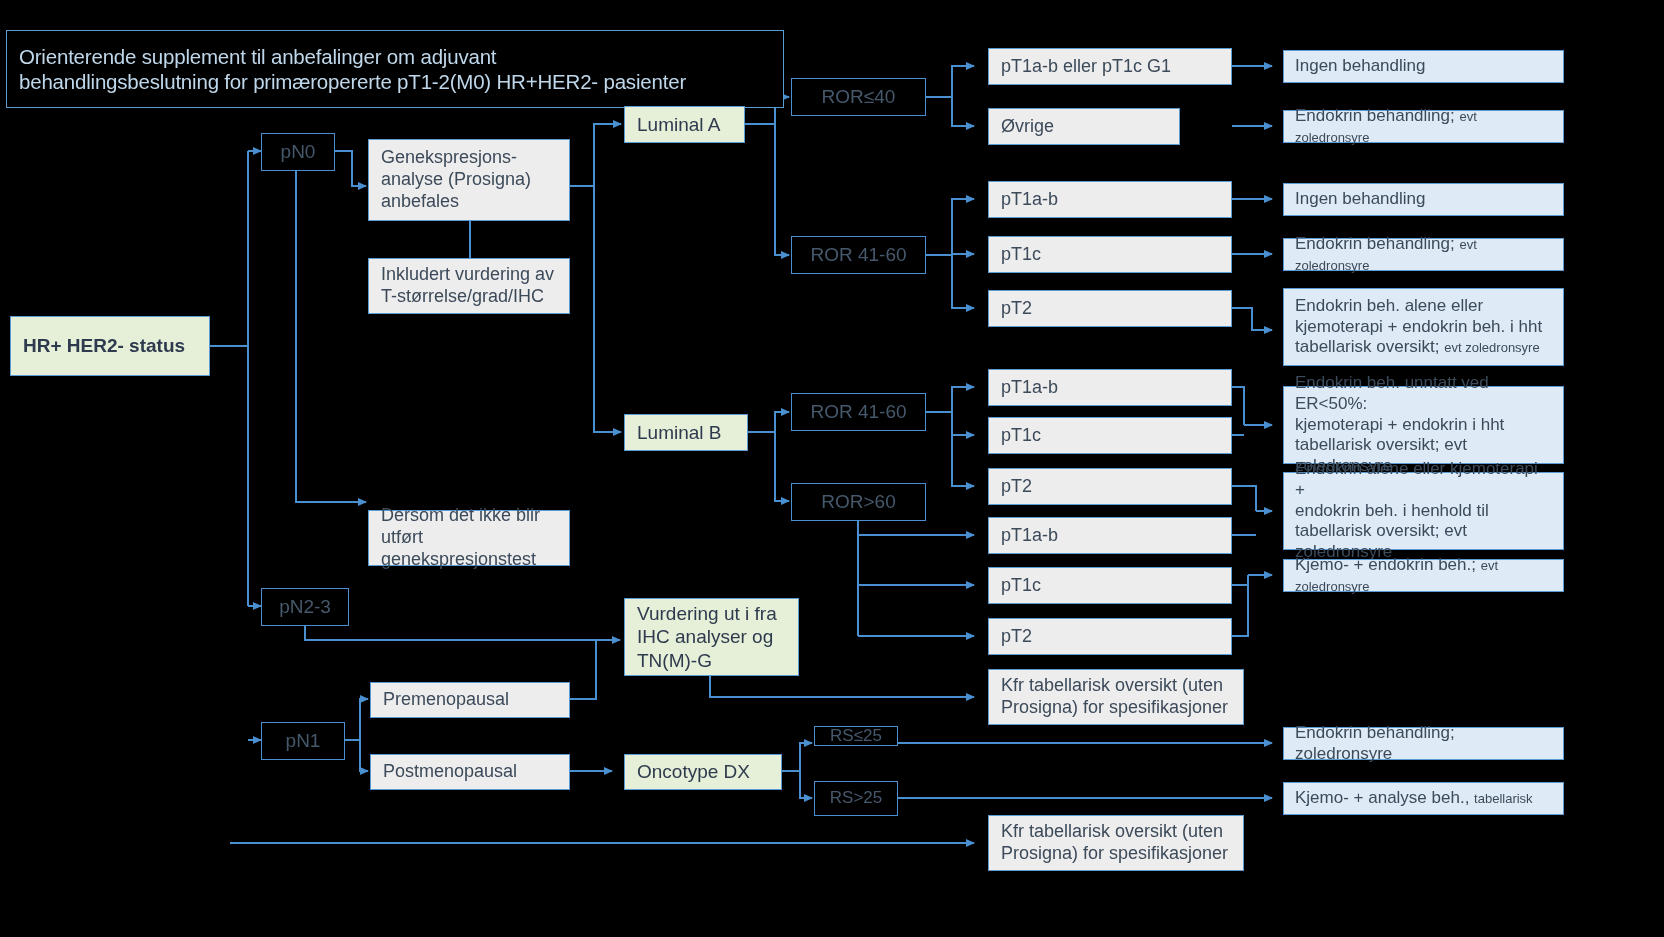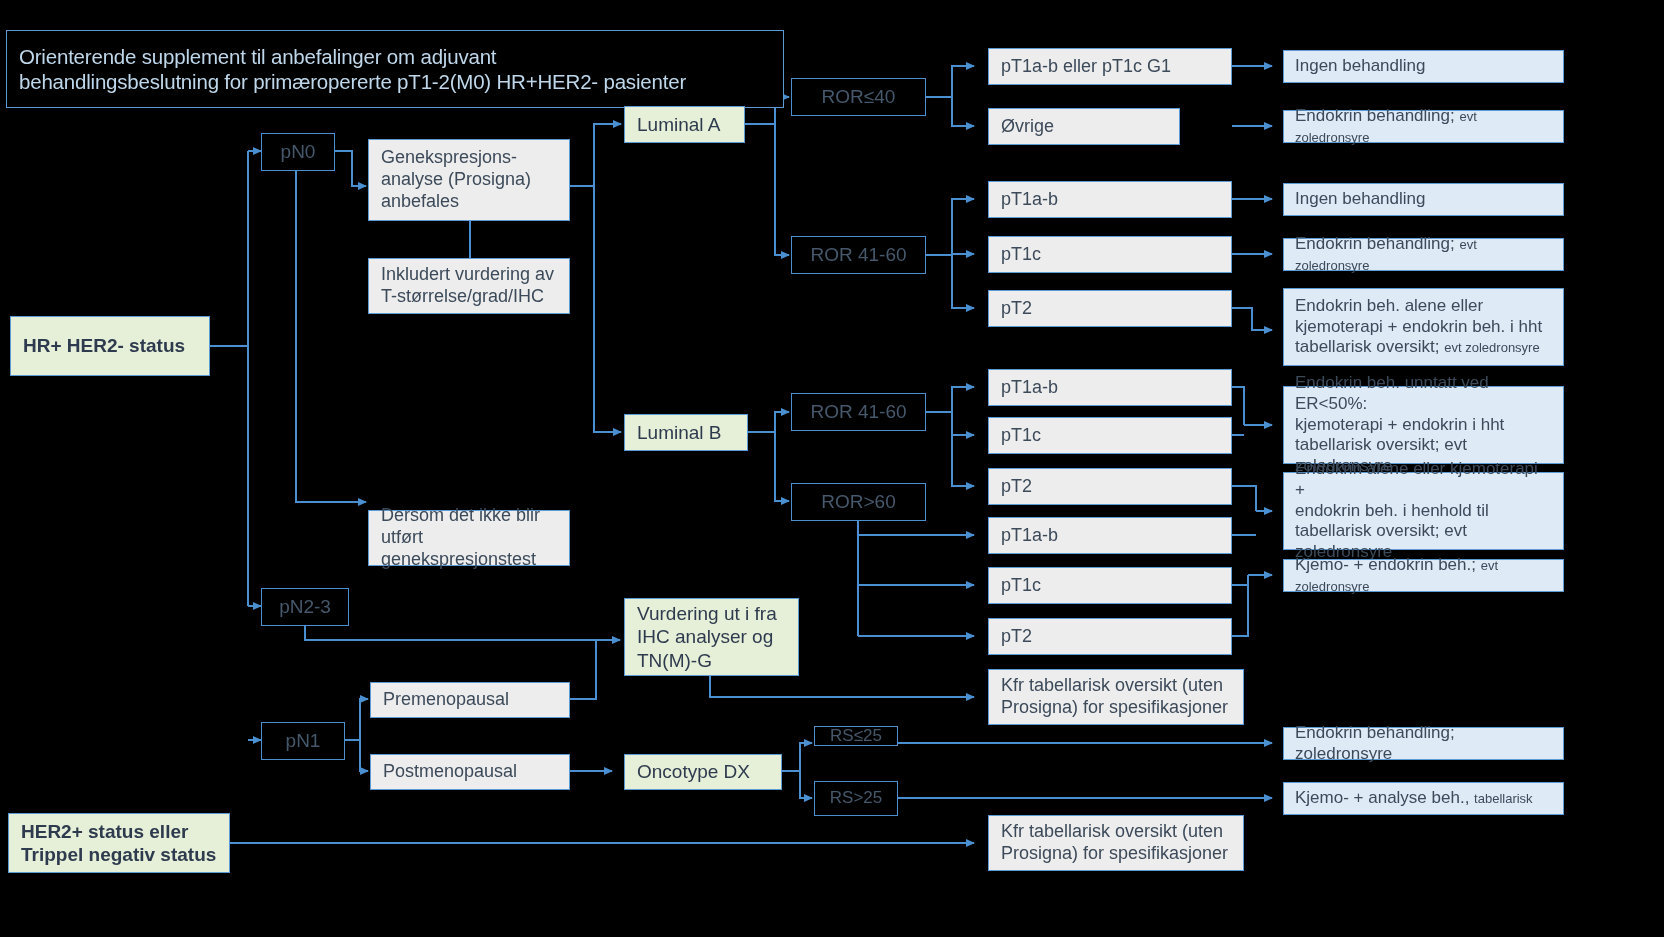--- a/index.html
+++ b/index.html
@@ -140,26 +140,20 @@
     <span class="txt">
       <span>Orienterende supplement til anbefalinger om adjuvant</span><br>
       <span>behandlingsbeslutning  for primæropererte pT1-2(M0) HR+HER2- pasienter</span>
     </span>
   </div>
 
   <div class="node green bold" style="left:10px;top:316px;width:200px;height:60px;">
     <span class="txt">HR+ HER2- status</span>
   </div>
 
-  <div class="node green bold" style="left:8px;top:813px;width:222px;height:60px;">
-    <span class="txt">
-      <span>HER2+ status eller</span><br>
-      <span>Trippel negativ status</span>
-    </span>
-  </div>
 
   <div class="node blackbox" style="left:261px;top:133px;width:74px;height:38px;">
     <span class="txt">pN0</span>
   </div>
   <div class="node blackbox" style="left:261px;top:588px;width:88px;height:38px;">
     <span class="txt">pN2-3</span>
   </div>
   <div class="node blackbox" style="left:261px;top:722px;width:84px;height:38px;">
     <span class="txt">pN1</span>
   </div>

